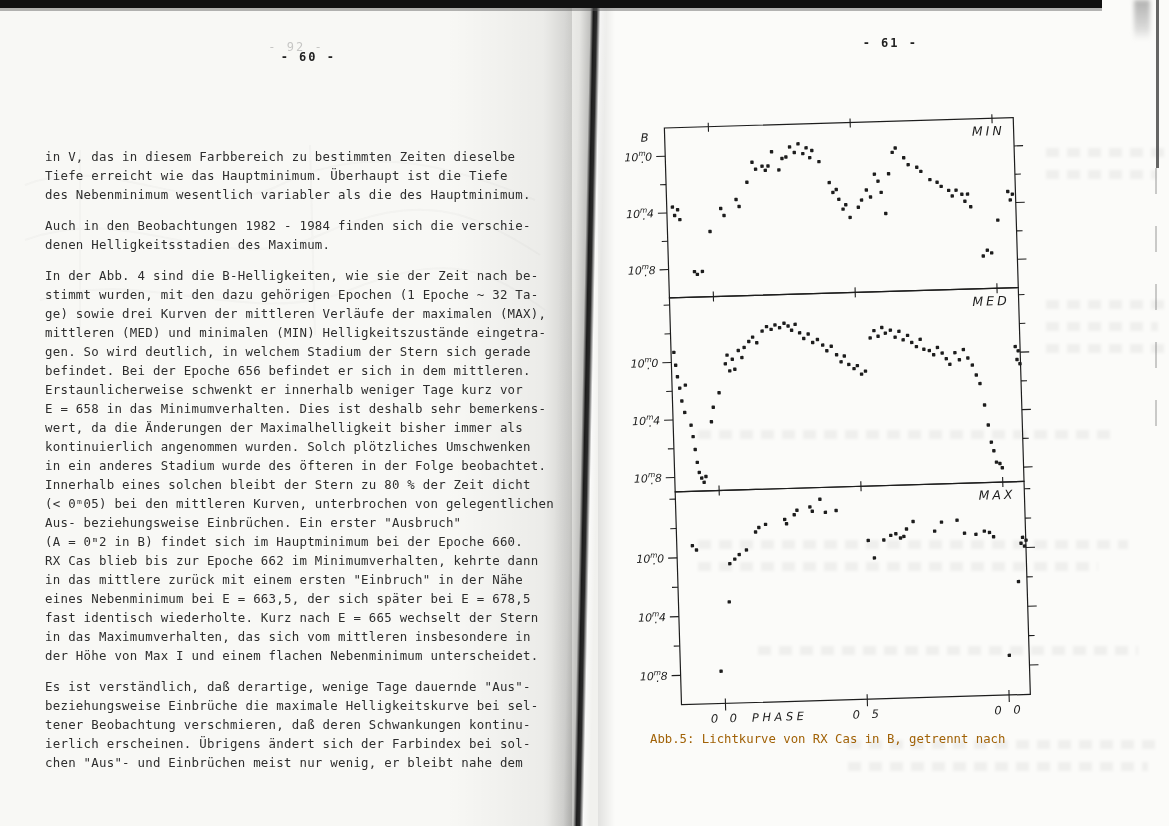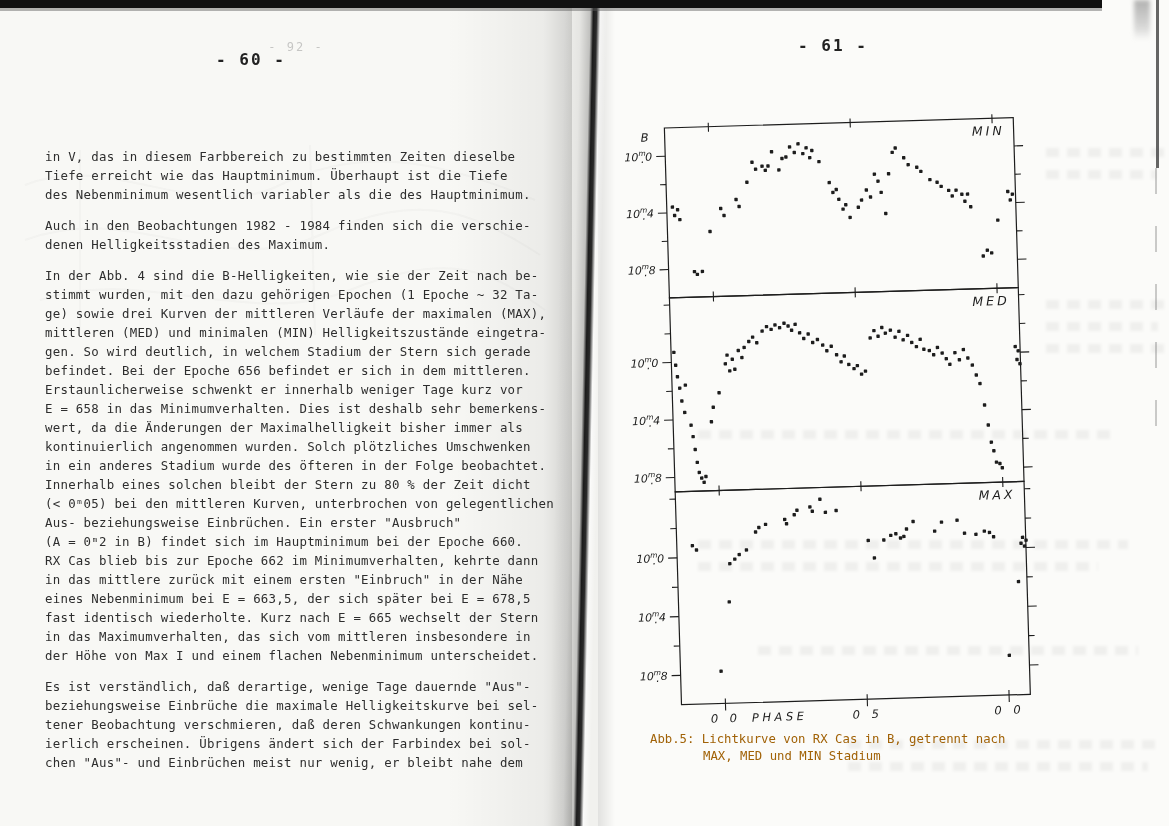--- a/index.html
+++ b/index.html
@@ -21,22 +21,22 @@
   #gutter{position:absolute;left:556px;top:-12px;width:46px;height:852px;z-index:25;
     transform:rotate(1.2deg);
     background:linear-gradient(90deg,rgba(0,0,0,0) 0%,rgba(0,0,0,.05) 34%,rgba(0,0,0,.20) 56%,#1c1c1c 63%,#2a2a2a 70%,rgba(255,255,255,.65) 78%,rgba(255,255,255,0) 92%);}
   #right-streak{position:absolute;left:1156px;top:0;width:3px;height:168px;background:#4a4a4a;opacity:.85;z-index:26;}
   #right-streak-faint{position:absolute;left:1155px;top:168px;width:2px;height:260px;z-index:26;opacity:.3;
     background:repeating-linear-gradient(180deg,#555 0 26px,transparent 26px 58px);}
   #corner-smudge{position:absolute;left:1134px;top:0;width:16px;height:40px;z-index:26;opacity:.5;filter:blur(2px);
     background:linear-gradient(180deg,#6a6a6a,#b9b9b9 70%,transparent);}
 
   
-  .page-number{position:absolute;font-size:16px;font-weight:600;letter-spacing:2px;color:#222;
-    width:120px;text-align:left;}
+  .page-number{position:absolute;font-size:12px;font-weight:600;letter-spacing:2px;color:#222;
+    width:120px;text-align:right;}
   #ghost-header{position:absolute;left:236px;top:40px;width:120px;text-align:center;font-size:12px;
     letter-spacing:2px;color:#8a8a8a;opacity:.45;filter:blur(.7px);}
 
   
   #text-block{position:absolute;left:45px;top:147px;width:505px;color:#2e2e2e;}
   #text-block .line{font-size:12.4px;line-height:19px;height:19px;letter-spacing:.25px;white-space:pre;}
   #text-block .line.blank{height:12px;}
 
   
   .bleed{position:absolute;opacity:.09;filter:blur(1.6px);pointer-events:none;
@@ -414,21 +414,20 @@
         <text x="19" y="33" font-size="11.5" font-style="italic">B</text>
         <text x="86.97967479674796" y="616" text-anchor="middle" font-size="11.5" font-style="italic" letter-spacing="4">0 0</text>
         <text x="228.84959349593498" y="616" text-anchor="middle" font-size="11.5" font-style="italic" letter-spacing="4">0 5</text>
         <text x="370.719512195122" y="616" text-anchor="middle" font-size="11.5" font-style="italic" letter-spacing="4">0 0</text>
         <text x="112.97967479674796" y="616" font-size="11.5" font-style="italic" letter-spacing="3.5">PHASE</text>
       </svg>
   </div>
 
   <div id="caption">
     <div>Abb.5: Lichtkurve von RX Cas in B, getrennt nach</div>
-    <div class="cap2">MAX, MED und MIN Stadium</div>
   </div>
 
   <div id="top-bar"></div>
   <div id="top-bar-soft"></div>
   <div id="gutter"></div>
   <div id="right-streak"></div>
   <div id="right-streak-faint"></div>
   <div id="corner-smudge"></div>
 </div>
 

